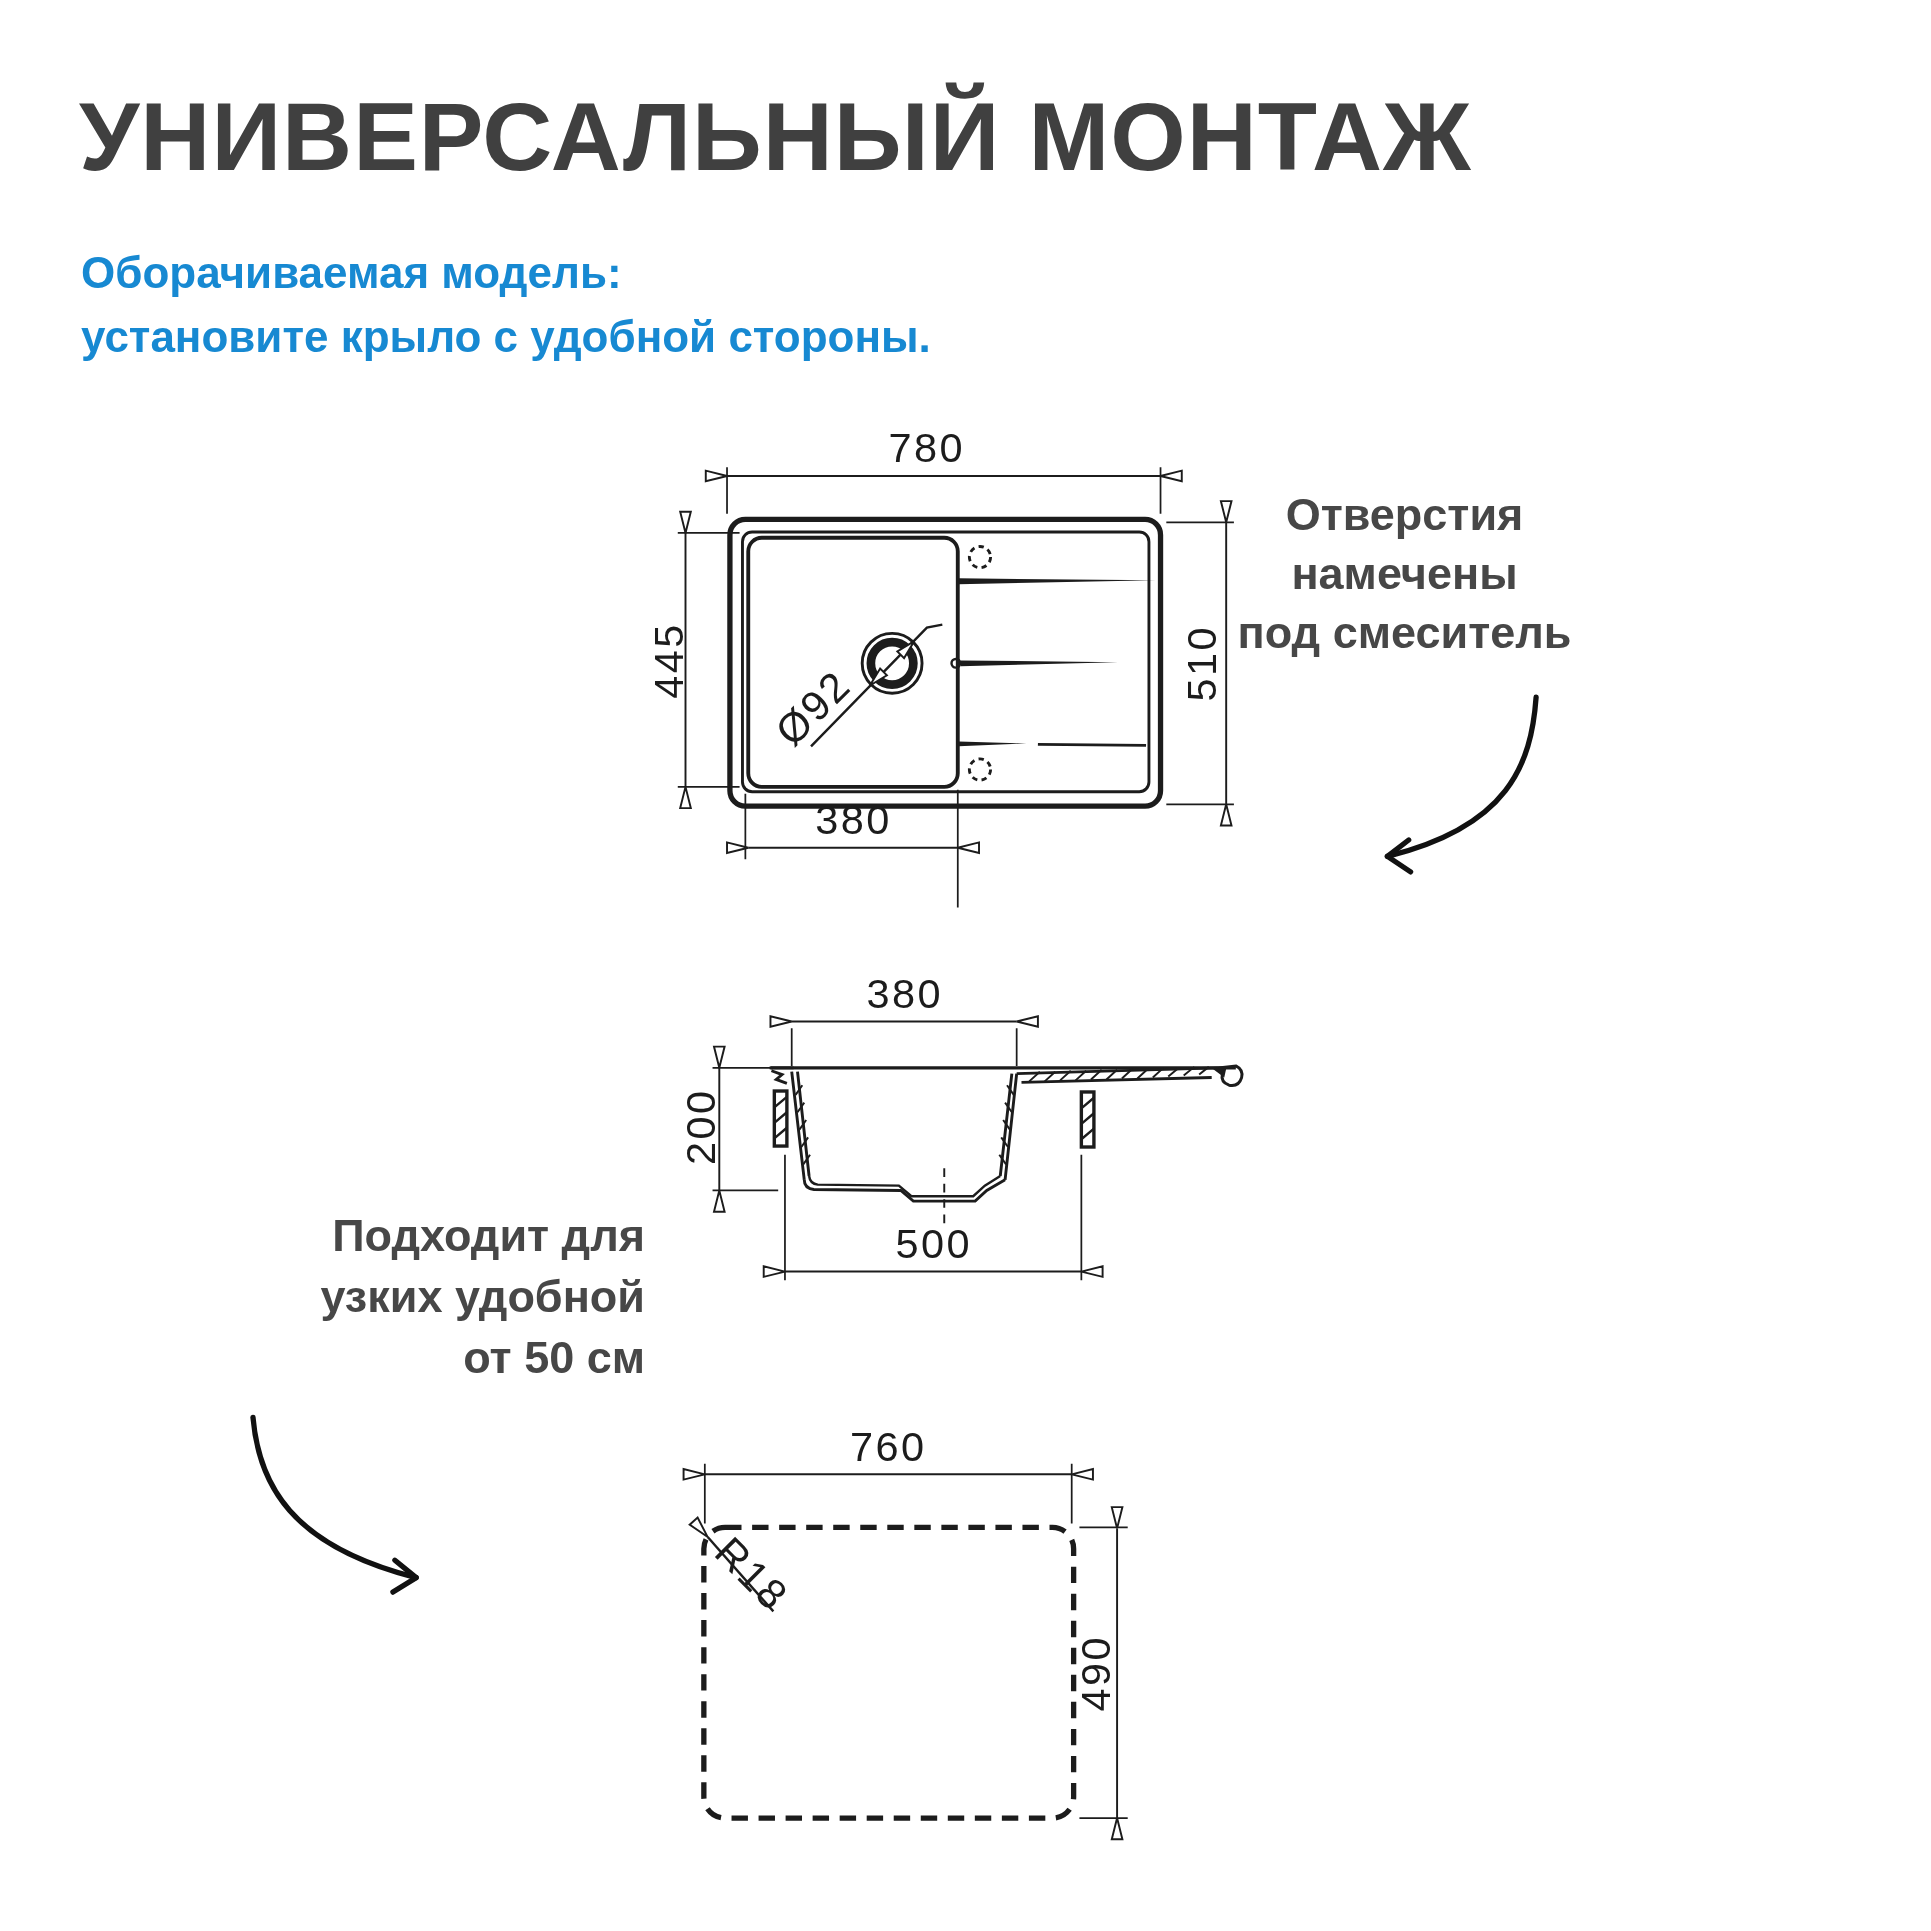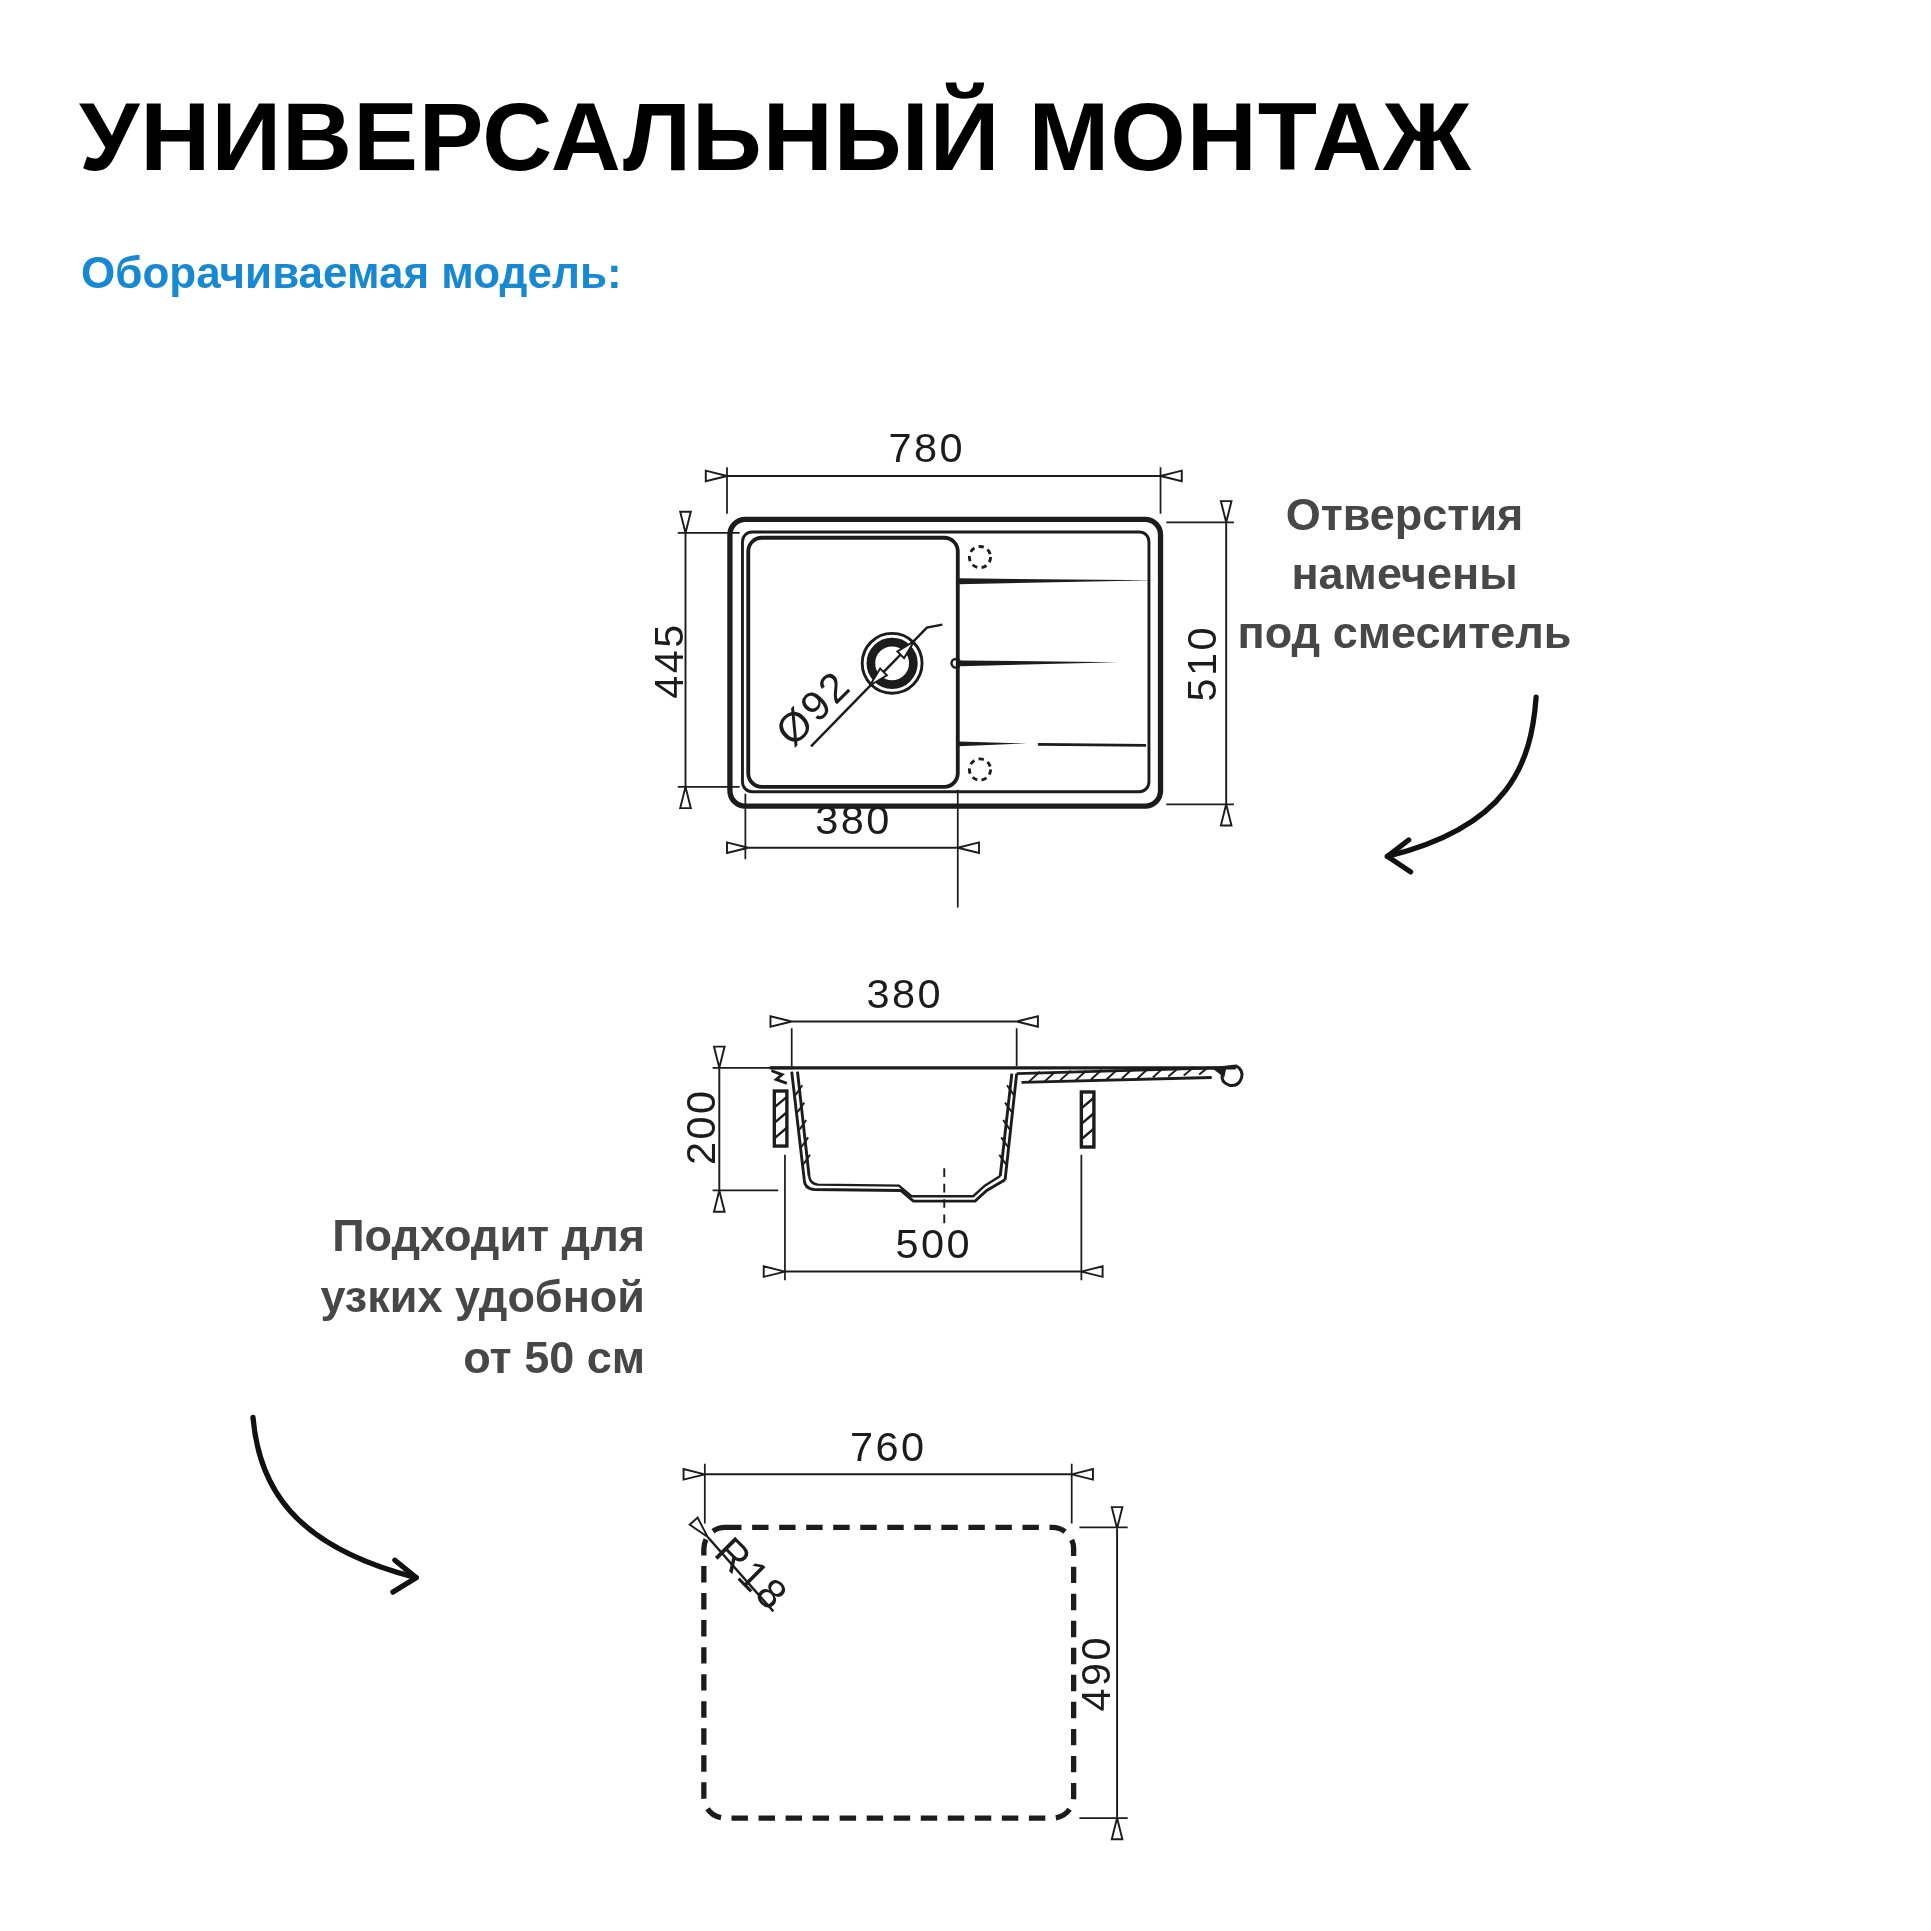--- a/index.html
+++ b/index.html
@@ -1,37 +1,38 @@
 <!DOCTYPE html>
 <html><head>
 <meta charset="utf-8">
 <style>
   html,body{margin:0;padding:0;background:#ffffff;}
   .canvas{position:relative;width:1931px;height:1931px;background:#ffffff;overflow:hidden;
           font-family:"Liberation Sans",sans-serif;}
   .title{position:absolute;left:79px;top:81px;width:1545px;
-         font-size:97px;font-weight:800;letter-spacing:1px;color:#000000;white-space:nowrap;}
+         font-size:97px;font-weight:800;letter-spacing:1px;color:#404040;white-space:nowrap;}
   .subtitle{position:absolute;left:81px;top:241px;width:1159px;
             font-size:44px;font-weight:700;line-height:64px;color:#1789d2;}
   .note{position:absolute;font-size:45px;font-weight:700;color:#474747;}
   .note-faucet{top:485px;right:227px;width:599px;text-align:center;line-height:59px;}
   .note-cabinet{left:143px;top:1205px;width:502px;text-align:right;line-height:61px;}
   svg{position:absolute;left:0;top:0;}
   .dim{font-family:"Liberation Sans",sans-serif;font-size:43px;letter-spacing:2.5px;
        fill:#1c1c1c;font-weight:400;}
   .stroke{stroke:#1c1c1c;fill:none;}
 </style>
 </head>
 <body>
 
 <div class="canvas">
 
   <div class="title">УНИВЕРСАЛЬНЫЙ МОНТАЖ</div>
   <div class="subtitle">
     <div>Оборачиваемая модель:</div>
+    <div>установите крыло с удобной стороны.</div>
   </div>
 
   <div class="note note-faucet">
     <div>Отверстия</div>
     <div>намечены</div>
     <div>под смеситель</div>
   </div>
 
   <div class="note note-cabinet">
     <div>Подходит для</div>

